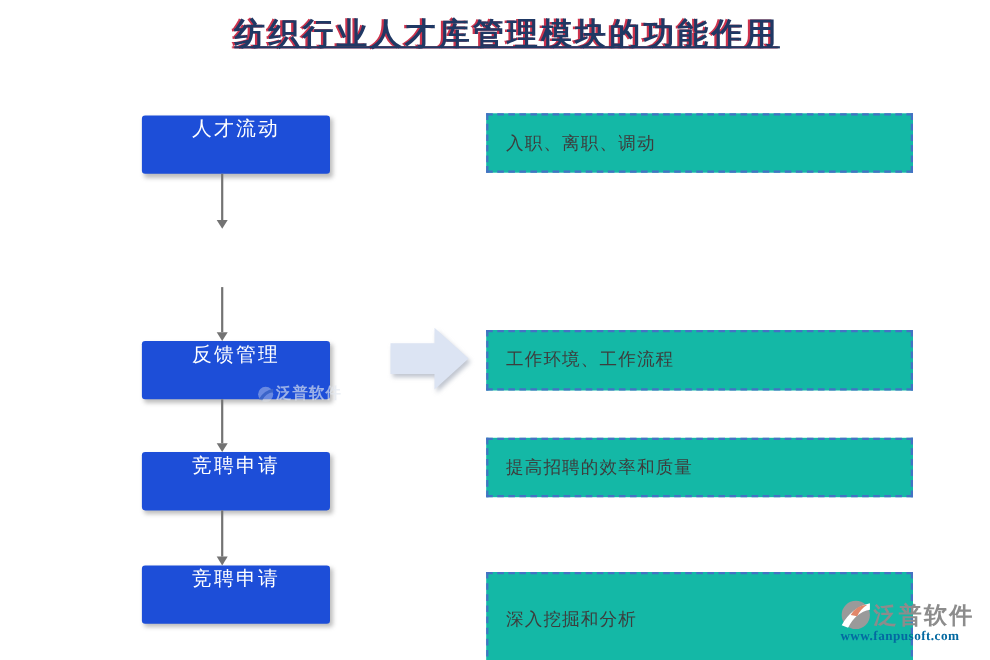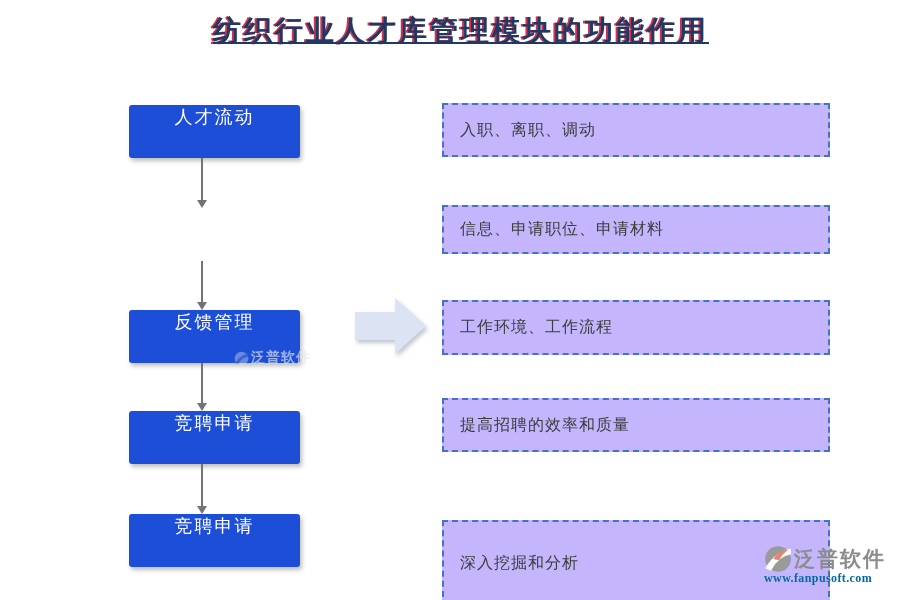--- a/index.html
+++ b/index.html
@@ -22,21 +22,21 @@
     color:#ffffff;font-size:18px;letter-spacing:2px;
   }
   .connector{position:absolute;left:196px;width:11px;display:flex;flex-direction:column;align-items:center;}
   .connector .line{width:2px;background:#737373;flex:1;}
   .connector .head{
     width:0;height:0;border-left:5px solid transparent;border-right:5px solid transparent;
     border-top:8px solid #737373;
   }
   .desc-box{
     position:absolute;left:442px;width:388px;box-sizing:border-box;
-    border:2px dashed #4472c4;background:#c4b5fd;
+    border:2px dashed #4472c4;background:#14b8a6;
     display:flex;align-items:center;padding-left:16px;
     font-size:16px;color:#3d3d3d;letter-spacing:1px;
   }
   .big-arrow{position:absolute;left:354px;top:295px;}
   .watermark{
     position:absolute;left:234px;top:349px;display:flex;align-items:center;gap:2px;
     color:rgba(225,230,240,0.65);font-size:14px;font-weight:bold;letter-spacing:1px;
     pointer-events:none;
   }
   .watermark .wm-icon{opacity:0.6;}
@@ -93,23 +93,20 @@
     <span>泛普软件</span>
   </div>
 
   <svg class="big-arrow" width="76" height="66" viewBox="0 0 76 66" style="filter:drop-shadow(2px 3px 2px rgba(130,140,160,0.5));">
     <polygon points="1,17 41,17 41,3 72,31 41,59 41,45 1,45" fill="#dce4f3"></polygon>
   </svg>
 
   <div class="desc-box" style="top:103px;height:54px">
     <span>入职、离职、调动</span>
   </div>
-  <div class="desc-box" style="top:205px;height:49px">
-    <span>信息、申请职位、申请材料</span>
-  </div>
   <div class="desc-box" style="top:398px;height:54px">
     <span>提高招聘的效率和质量</span>
   </div>
   <div class="desc-box" style="top:300px;height:55px">
     <span>工作环境、工作流程</span>
   </div>
   <div class="desc-box" style="top:520px;height:87px">
     <span>深入挖掘和分析</span>
   </div>
 

